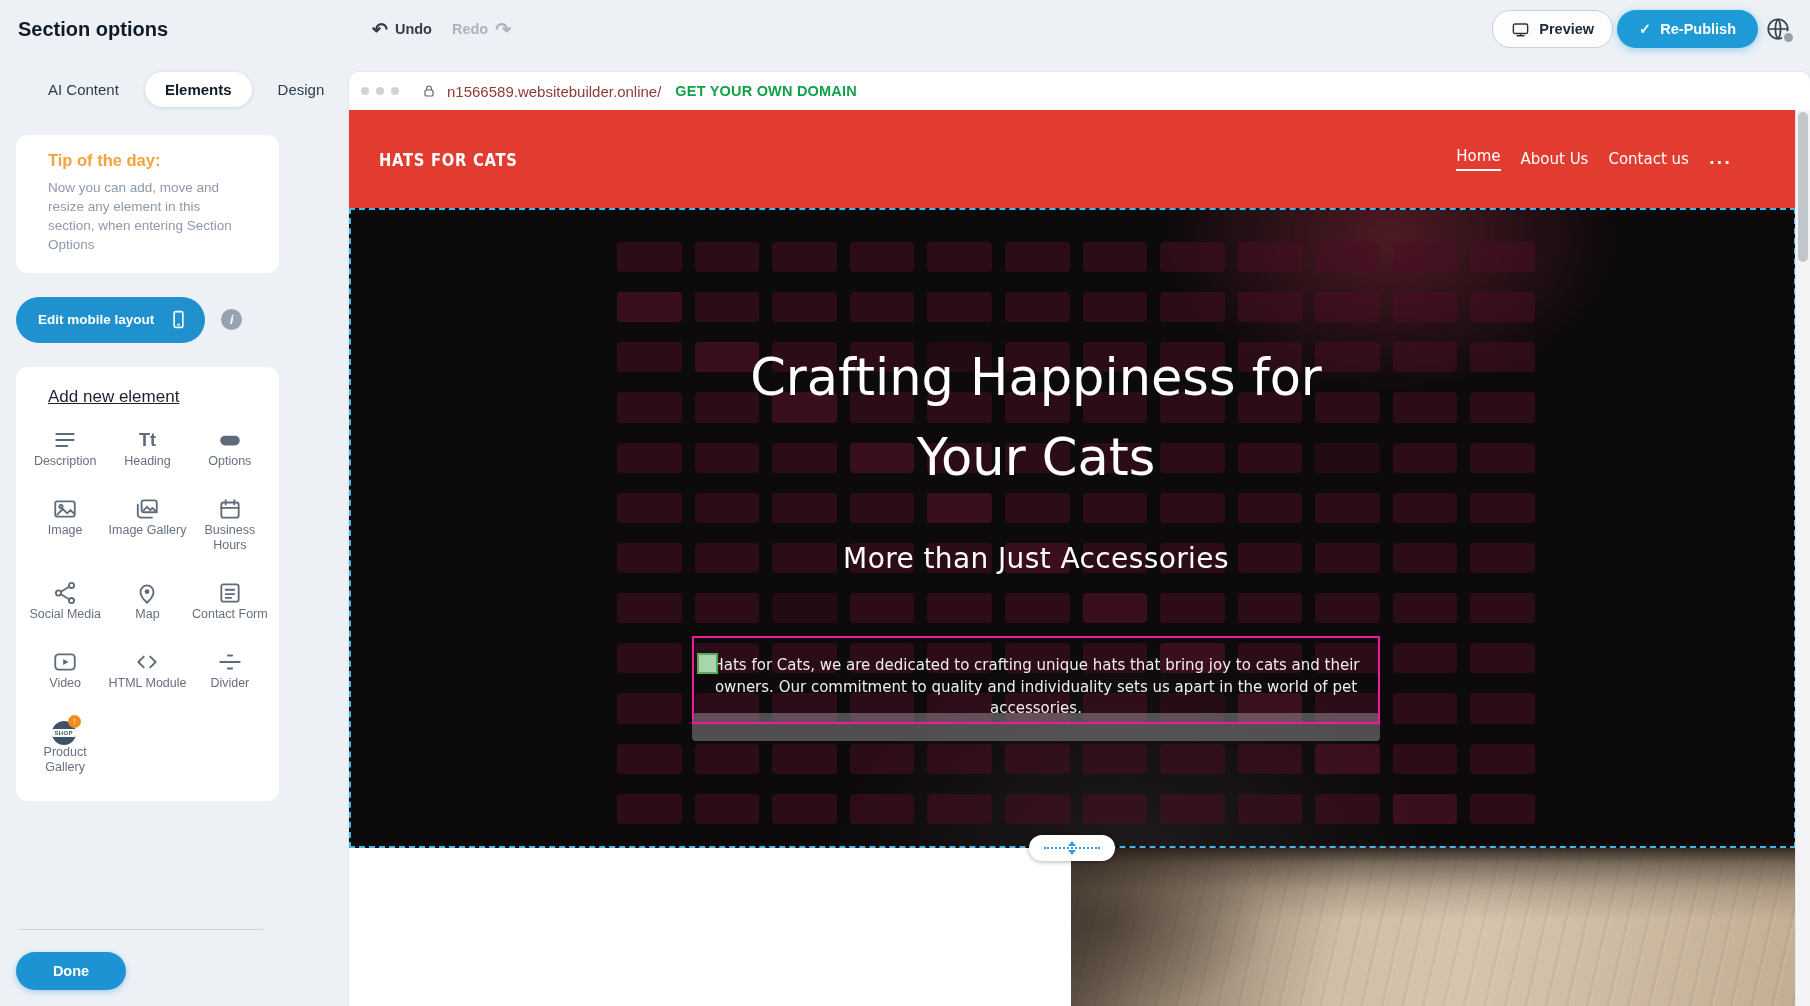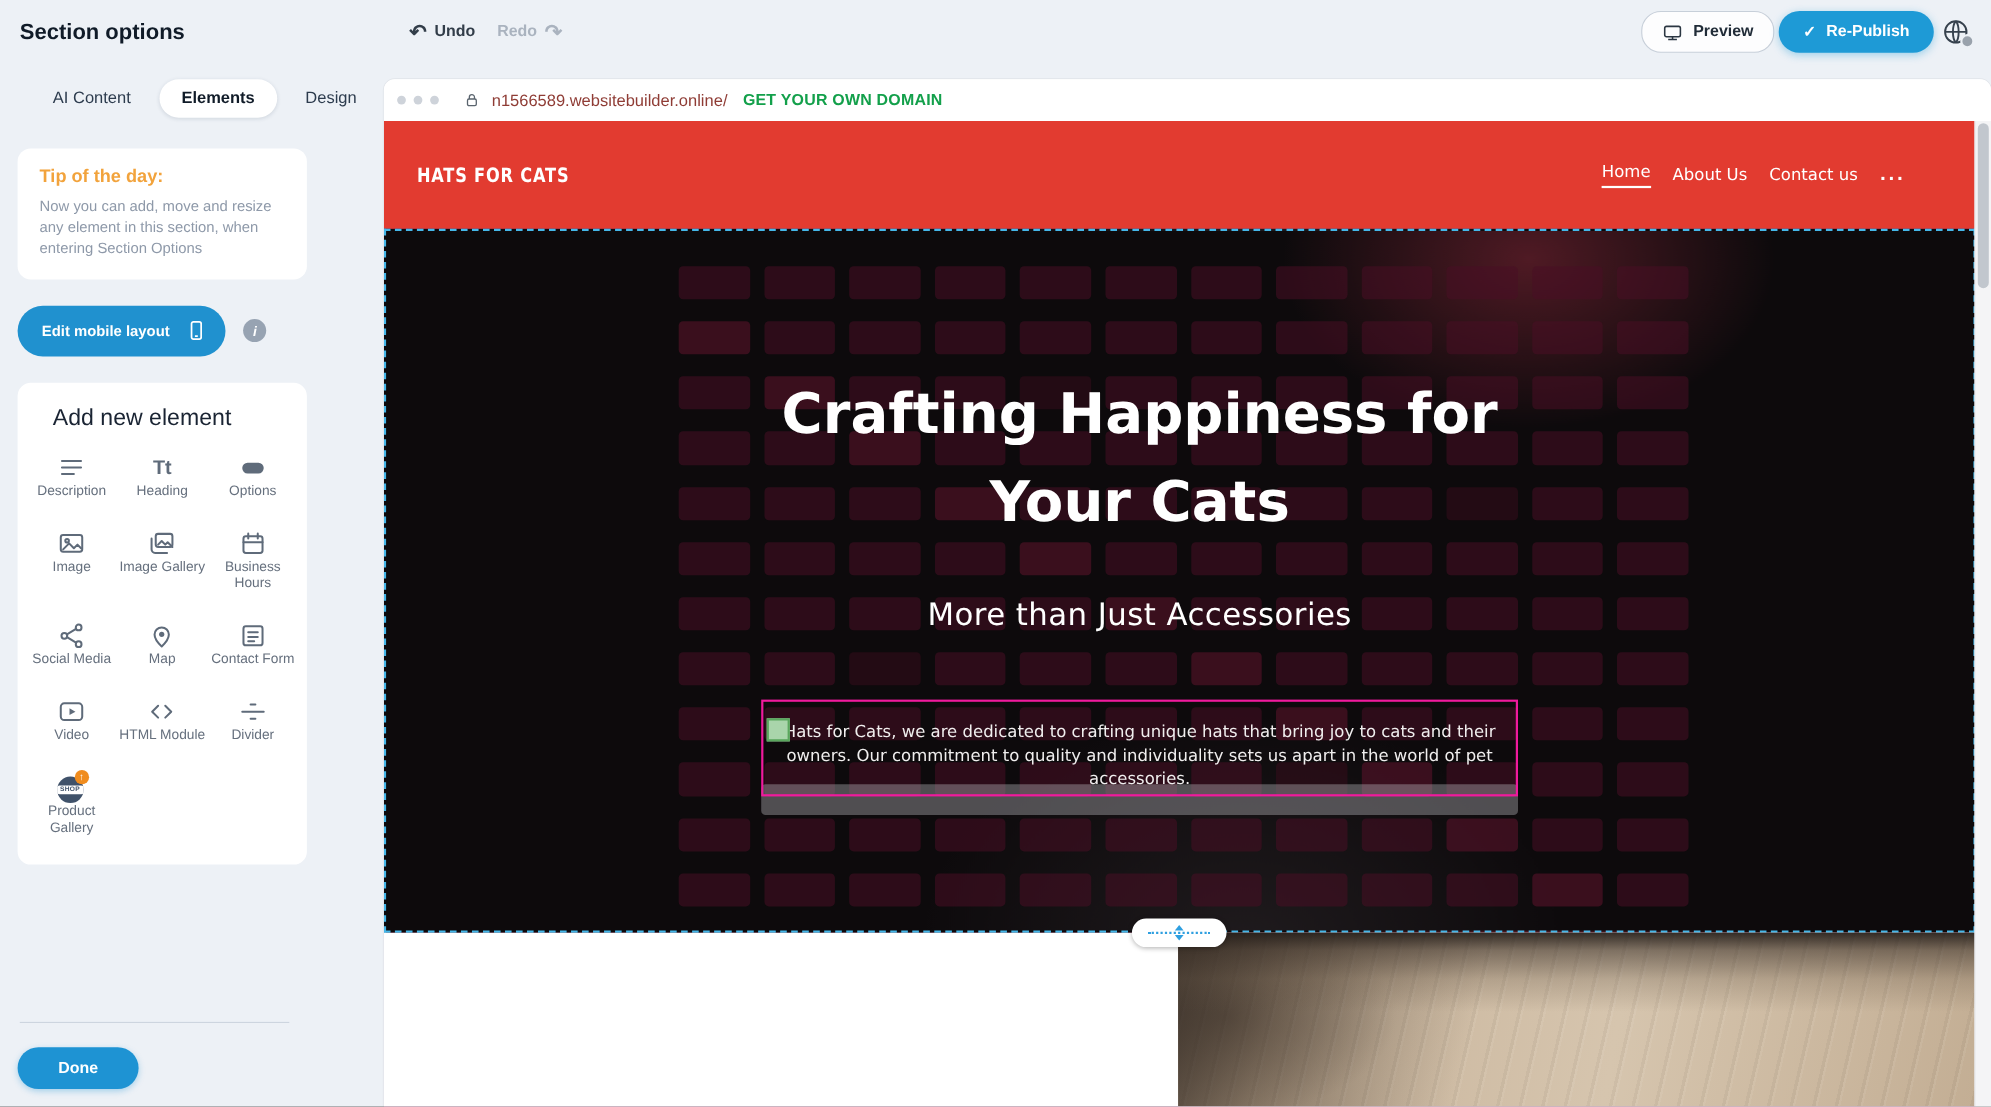--- a/index.html
+++ b/index.html
@@ -20,29 +20,29 @@
   .republish-btn{height:38px;padding:0 22px;border-radius:19px;background:#1e9ad6;display:flex;align-items:center;gap:9px;font-size:14.5px;font-weight:700;color:#fff;cursor:pointer;box-shadow:0 2px 8px rgba(30,154,214,.4);}
   .globe-btn{width:32px;height:32px;display:flex;align-items:center;justify-content:center;position:relative;cursor:pointer;}
   .globe-btn svg{width:26px;height:26px;stroke:#36414d;fill:none;stroke-width:1.6;}
   .globe-badge{position:absolute;right:-1px;bottom:1px;width:9px;height:9px;border-radius:50%;background:#99a2ac;border:2px solid #edf1f6;}
 
   
   .sidebar{position:absolute;left:0;top:58px;bottom:0;width:295px;box-sizing:border-box;padding:0 16px;}
   .tabs{margin-top:14px;display:flex;align-items:center;gap:6px;padding-left:12px;}
   .tab{padding:9px 20px;border-radius:18px;font-size:15px;color:#2d3c4e;cursor:pointer;white-space:nowrap;}
   .tab.active{background:#fff;font-weight:700;color:#101b28;box-shadow:0 1px 4px rgba(20,40,70,.14);}
-  .tip-card{margin-top:28px;background:#fff;border-radius:12px;padding:16px 20px 18px;}
+  .tip-card{margin-top:28px;background:#fff;border-radius:12px;padding:16px 32px 18px;}
   .tip-title{color:#f2a33c;font-weight:700;font-size:16.5px;}
   .tip-body{margin-top:9px;color:#8e99a9;font-size:13.5px;line-height:1.4;}
   .mobile-row{margin-top:24px;display:flex;align-items:center;gap:16px;}
   .mobile-btn{height:46px;border-radius:23px;background:#2091cf;color:#fff;display:flex;align-items:center;gap:14px;padding:0 16px 0 22px;font-size:13.5px;font-weight:700;cursor:pointer;}
   .mobile-btn svg{width:21px;height:21px;stroke:#fff;fill:none;stroke-width:1.8;}
   .info-btn{width:21px;height:21px;border-radius:50%;background:#97a3b2;color:#fff;font-size:12.5px;font-weight:700;display:flex;align-items:center;justify-content:center;font-style:italic;cursor:pointer;}
   .add-card{margin-top:24px;background:#fff;border-radius:12px;padding:20px 8px 26px;}
-  .add-title{font-size:21px;color:#1a2433;margin:0 0 6px 24px;font-weight:500;}
+  .add-title{font-size:17px;color:#1a2433;margin:0 0 6px 24px;font-weight:500;text-decoration:underline;}
   .el-grid{display:grid;grid-template-columns:repeat(3,1fr);row-gap:27px;margin-top:20px;}
   .el-cell{display:flex;flex-direction:column;align-items:center;gap:0;cursor:pointer;}
   .el-icon{height:27px;display:flex;align-items:center;justify-content:center;color:#5f6b7a;}
   .el-icon svg{width:26px;height:26px;stroke:#5f6b7a;fill:none;stroke-width:1.7;stroke-linecap:round;stroke-linejoin:round;}
   .el-label{font-size:12.5px;color:#66707e;text-align:center;line-height:1.2;max-width:80px;}
   .tt-icon{font-size:18px;font-weight:700;color:#5f6b7a;line-height:1;}
   .pg-icon{position:relative;width:27px;height:27px;}
   .pg-circle{position:absolute;left:0;top:3px;width:24px;height:24px;border-radius:50%;background:#40526a;display:flex;align-items:center;justify-content:center;}
   .pg-shop{background:#fff;color:#40526a;font-size:6px;font-weight:700;padding:1px 3px;border-radius:2px;letter-spacing:.3px;}
   .pg-badge{position:absolute;right:-2px;top:-3px;width:13px;height:13px;border-radius:50%;background:#f08c1e;color:#fff;font-size:9px;line-height:13px;text-align:center;font-weight:700;}
@@ -74,21 +74,21 @@
     background:
       radial-gradient(ellipse 320px 220px at 72% 4%, rgba(160,45,65,.45), transparent 70%),
       radial-gradient(ellipse 420px 300px at 54% 102%, rgba(95,85,90,.22), transparent 70%),
       #0d0a0c;}
   .tile-grid{position:absolute;left:266px;top:32px;width:918px;height:582px;display:grid;
     grid-template-columns:repeat(12,1fr);grid-template-rows:repeat(12,1fr);gap:20px 13px;z-index:1;}
   .tile{background:rgba(73,15,36,.55);border-radius:4px;}
   .tile:nth-child(13n){background:rgba(88,19,42,.6);}
   .tile:nth-child(29n){background:rgba(58,11,28,.5);}
   .hero-h1{position:absolute;left:355px;width:660px;top:128px;z-index:3;color:#fff;text-align:center;
-    font-size:51px;line-height:80px;font-weight:700;}
+    font-size:51px;line-height:80px;font-weight:400;}
   .hero-sub{position:absolute;left:355px;width:660px;top:332px;z-index:3;color:#fff;text-align:center;
     font-size:28px;font-weight:500;letter-spacing:.4px;}
   .ghost-bar{position:absolute;left:341px;top:503px;width:688px;height:28px;background:rgba(188,190,195,.38);border-radius:4px;z-index:2;}
   .para-box{position:absolute;left:341px;top:426px;width:688px;height:88px;border:2px solid #f01a9d;box-sizing:border-box;z-index:3;}
   .para-text{margin:17px 6px 0;font-size:15px;line-height:21.5px;color:#f0eeee;text-align:center;}
   .green-handle{position:absolute;left:3px;top:15px;width:21px;height:21px;background:#a9d5ab;border:2px solid #5aa75e;box-sizing:border-box;cursor:move;}
 
   .resize-pill{position:absolute;left:680px;top:725px;width:86px;height:26px;background:#fff;border-radius:13px;
     box-shadow:0 1px 5px rgba(0,0,0,.3);z-index:10;display:flex;flex-direction:column;align-items:center;justify-content:center;cursor:ns-resize;}
   .rp-line{width:56px;border-top:2px dotted #2e9fe0;margin:1px 0;}

